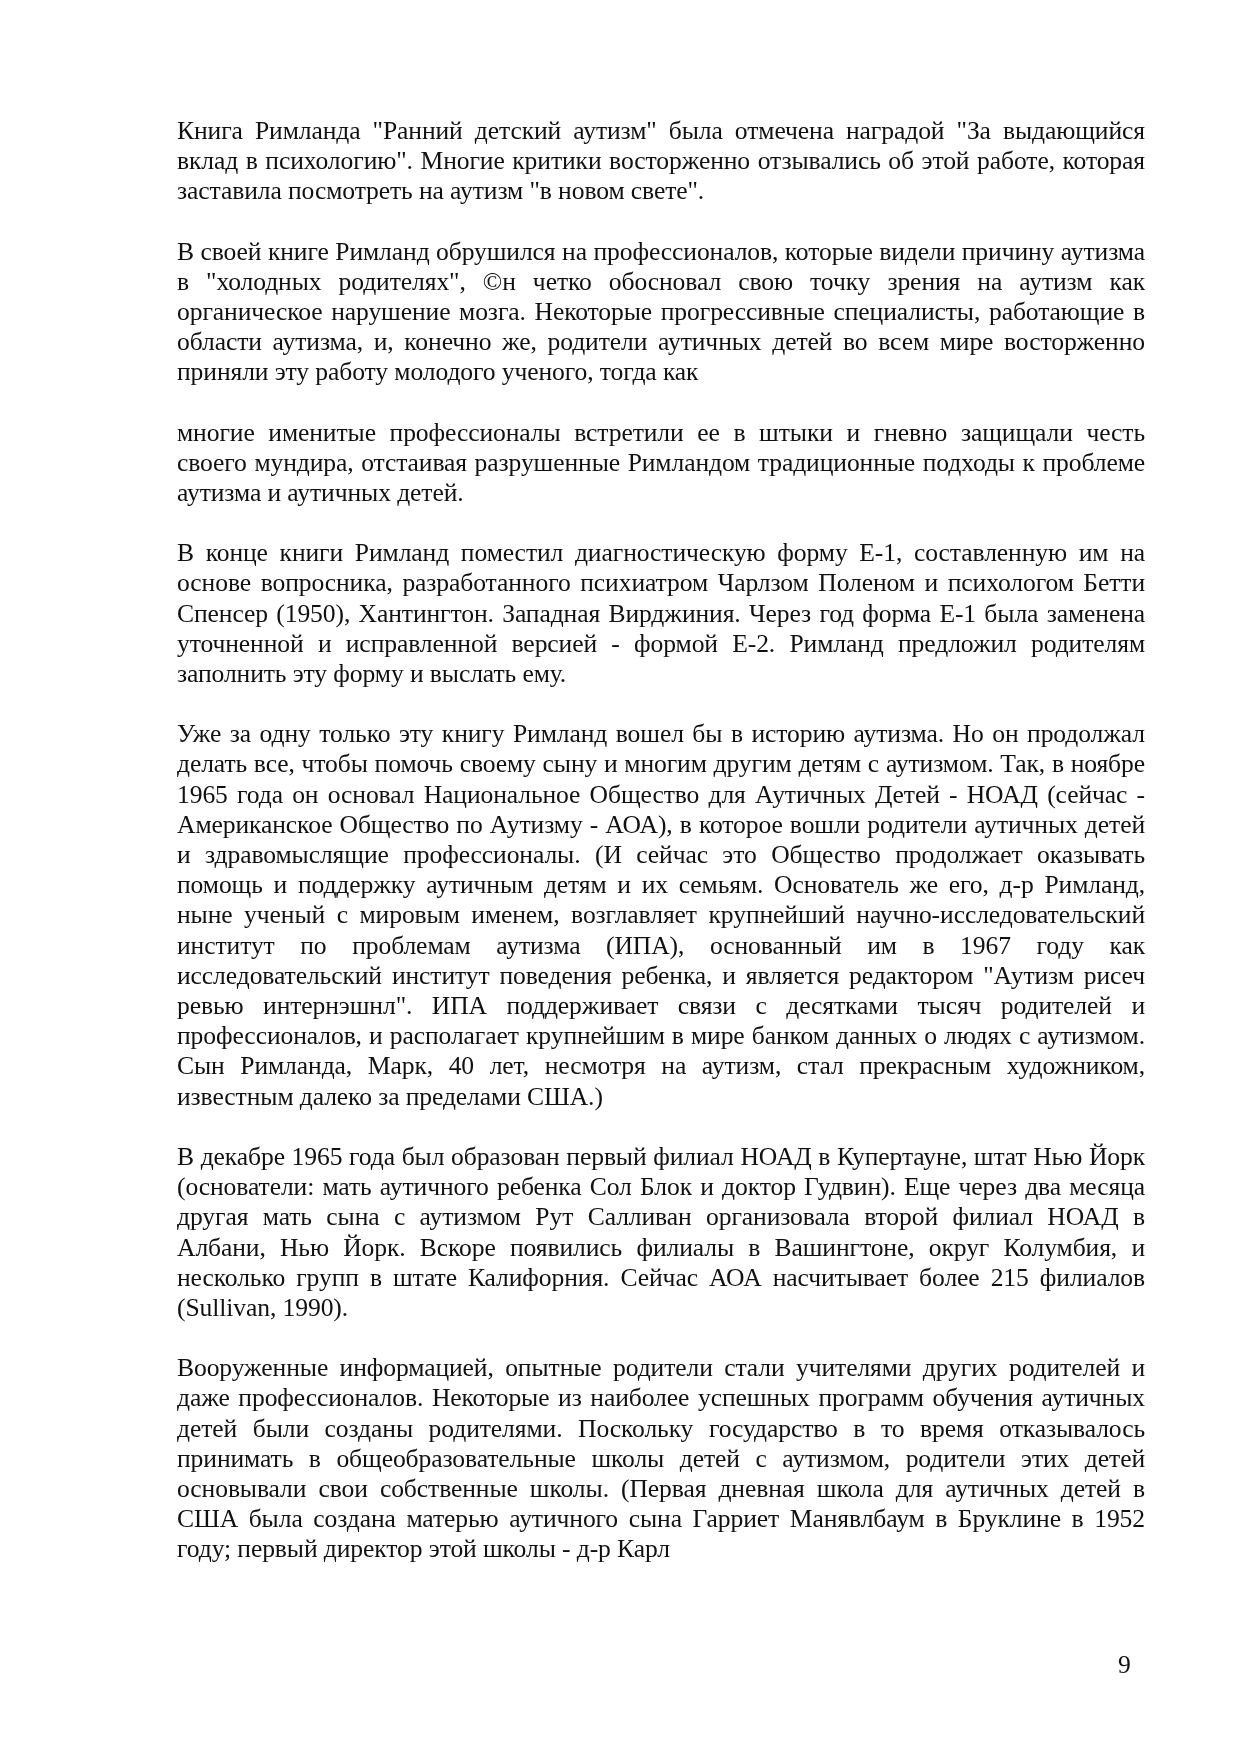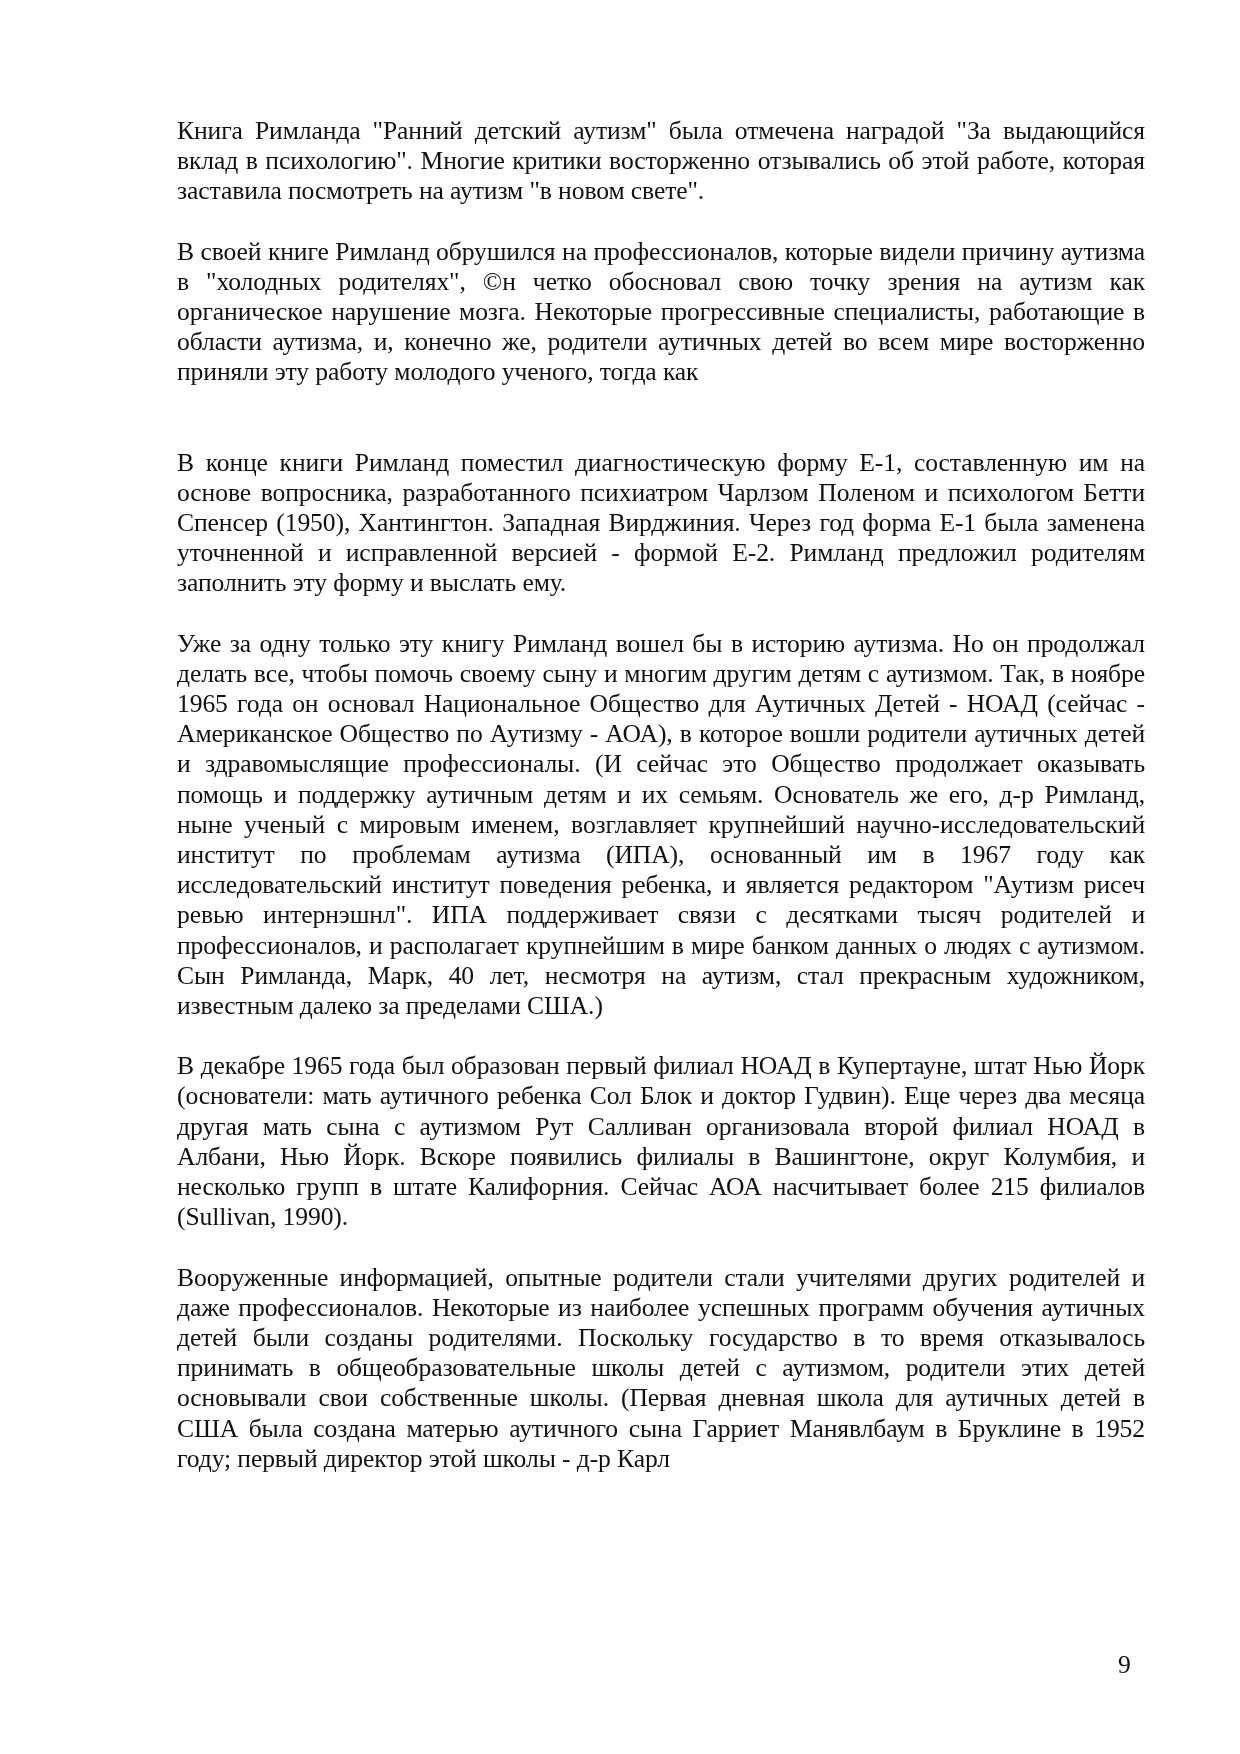--- a/index.html
+++ b/index.html
@@ -49,20 +49,21 @@
   </style>
 </head>
 <body>
 
 <div class="page">
   <div class="content">
     <p class="para">Книга Римланда "Ранний детский аутизм" была отмечена наградой "За выдающийся вклад в психологию". Многие критики восторженно отзывались об этой работе, которая заставила посмотреть на аутизм "в новом свете".</p>
     <div class="gap"></div>
     <p class="para">В своей книге Римланд обрушился на профессионалов, которые видели причину аутизма в "холодных родителях", ©н четко обосновал свою точку зрения на аутизм как органическое нарушение мозга. Некоторые прогрессивные специалисты, работающие в области аутизма, и, конечно же, родители аутичных детей во всем мире восторженно приняли эту работу молодого ученого, тогда как</p>
     <div class="gap-break"></div>
+    <p class="para">многие именитые профессионалы встретили ее в штыки и гневно защищали честь своего мундира, отстаивая разрушенные Римландом традиционные подходы к проблеме аутизма и аутичных детей.</p>
     <div class="gap"></div>
     <p class="para">В конце книги Римланд поместил диагностическую форму Е-1, составленную им на основе вопросника, разработанного психиатром Чарлзом Поленом и психологом Бетти Спенсер (1950), Хантингтон. Западная Вирджиния. Через год форма Е-1 была заменена уточненной и исправленной версией - формой Е-2. Римланд предложил родителям заполнить эту форму и выслать ему.</p>
     <div class="gap"></div>
     <p class="para">Уже за одну только эту книгу Римланд вошел бы в историю аутизма. Но он продолжал делать все, чтобы помочь своему сыну и многим другим детям с аутизмом. Так, в ноябре 1965 года он основал Национальное Общество для Аутичных Детей - НОАД (сейчас - Американское Общество по Аутизму - АОА), в которое вошли родители аутичных детей и здравомыслящие профессионалы. (И сейчас это Общество продолжает оказывать помощь и поддержку аутичным детям и их семьям. Основатель же его, д-р Римланд, ныне ученый с мировым именем, возглавляет крупнейший научно-исследовательский институт по проблемам аутизма (ИПА), основанный им в 1967 году как исследовательский институт поведения ребенка, и является редактором "Аутизм рисеч ревью интернэшнл". ИПА поддерживает связи с десятками тысяч родителей и профессионалов, и располагает крупнейшим в мире банком данных о людях с аутизмом. Сын Римланда, Марк, 40 лет, несмотря на аутизм, стал прекрасным художником, известным далеко за пределами США.)</p>
     <div class="gap"></div>
     <p class="para">В декабре 1965 года был образован первый филиал НОАД в Купертауне, штат Нью Йорк (основатели: мать аутичного ребенка Сол Блок и доктор Гудвин). Еще через два месяца другая мать сына с аутизмом Рут Салливан организовала второй филиал НОАД в Албани, Нью Йорк. Вскоре появились филиалы в Вашингтоне, округ Колумбия, и несколько групп в штате Калифорния. Сейчас АОА насчитывает более 215 филиалов (Sullivan, 1990).</p>
     <div class="gap"></div>
     <p class="para">Вооруженные информацией, опытные родители стали учителями других родителей и даже профессионалов. Некоторые из наиболее успешных программ обучения аутичных детей были созданы родителями. Поскольку государство в то время отказывалось принимать в общеобразовательные школы детей с аутизмом, родители этих детей основывали свои собственные школы. (Первая дневная школа для аутичных детей в США была создана матерью аутичного сына Гарриет Манявлбаум в Бруклине в 1952 году; первый директор этой школы - д-р Карл</p>
   </div>
   <div class="page-number">9</div>

